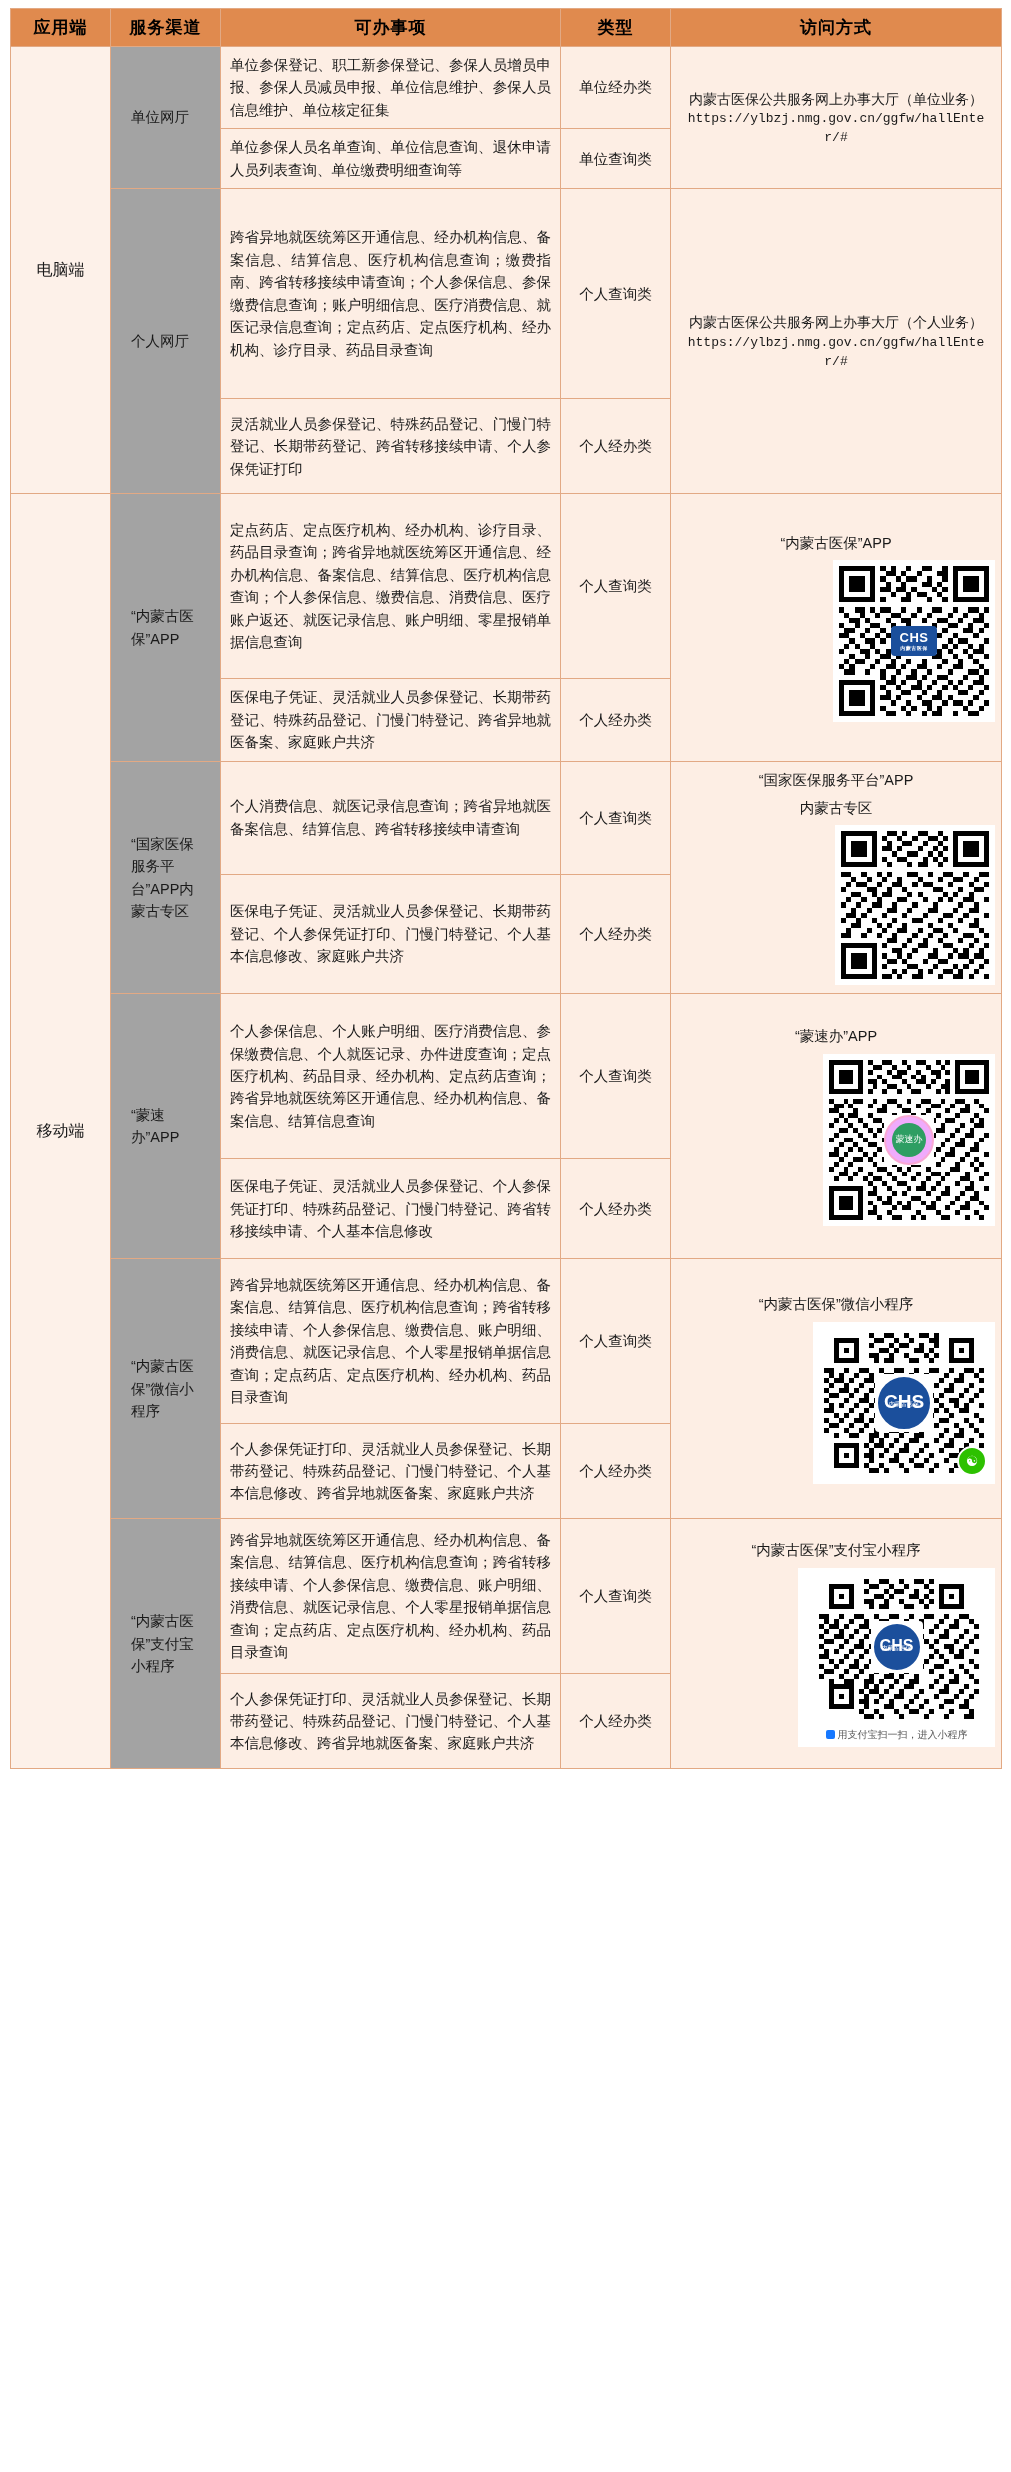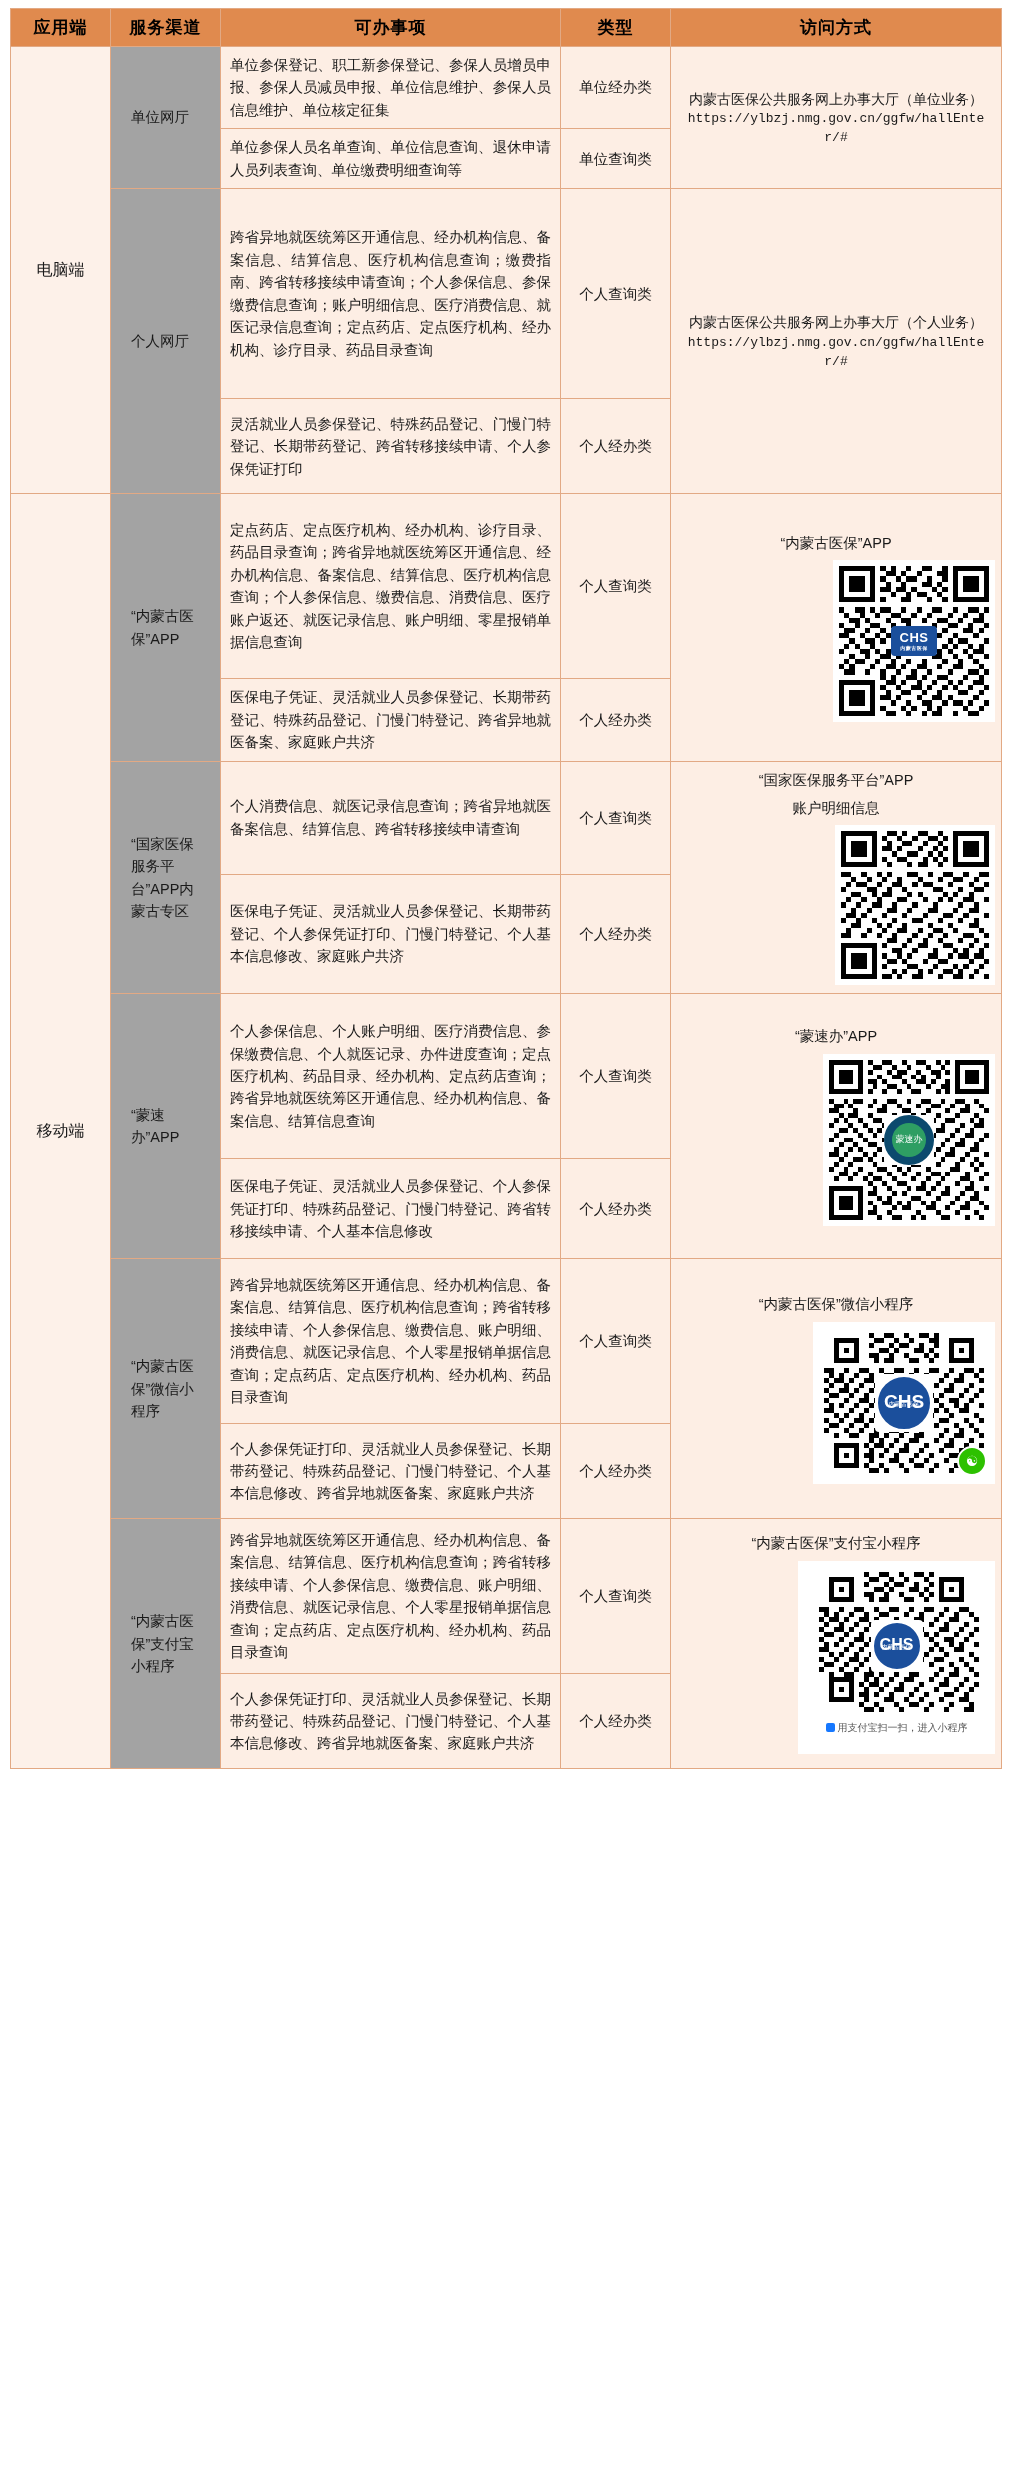--- a/index.html
+++ b/index.html
@@ -108,21 +108,21 @@
     justify-content: flex-end;
     align-items: center;
   }
   .qr-box {
     background: #ffffff;
     padding: 6px;
     display: inline-block;
     line-height: 0;
   }
   .qr-box.with-footer {
-    padding-bottom: 16px;
+    padding-bottom: 2px;
   }
   .qr-footer {
     font-size: 10px;
     color: #555;
     line-height: 1.6;
     padding: 3px 0 2px 0;
     text-align: center;
   }
   .qr-footer .alipay-dot {
     display: inline-block;
@@ -165,21 +165,21 @@
   .chs-circle {
     width: 52px; height: 52px; border-radius: 50%;
     background: #1b4f9c; color: #fff;
     font-size: 19px; font-weight: bold;
     flex-direction: column;
     border: 3px solid #fff;
   }
   .chs-circle .chs-sub { font-size: 6px; font-weight: normal; margin-top: 2px; }
   .msb-circle {
     width: 46px; height: 46px; border-radius: 50%;
-    background: #0c4a6e; border: 2px solid #0c4a6e;
+    background: #f0abfc; border: 2px solid #f9a8d4;
     display: flex; align-items: center; justify-content: center;
   }
   .msb-inner {
     width: 34px; height: 34px; border-radius: 50%;
     background: #2e9e63;
     display: flex; align-items: center; justify-content: center;
     color: #fff; font-size: 9px; line-height: 1.05; text-align: center;
   }
   .wechat-badge {
     position: absolute;
@@ -485,21 +485,21 @@
         <td class="matters" style="height:82px">医保电子凭证、灵活就业人员参保登记、长期带药登记、特殊药品登记、门慢门特登记、跨省异地就医备案、家庭账户共济</td>
         <td class="type">个人经办类</td>
       </tr>
 
       <tr>
         <td class="channel" rowspan="2">“国家医保服务平台”APP内蒙古专区</td>
         <td class="matters" style="height:95px">个人消费信息、就医记录信息查询；跨省异地就医备案信息、结算信息、跨省转移接续申请查询</td>
         <td class="type">个人查询类</td>
         <td class="access" rowspan="2">
           <span class="qr-caption">“国家医保服务平台”APP</span>
-          <span class="qr-caption">账户明细信息</span>
+          <span class="qr-caption">内蒙古专区</span>
           <div class="qr-wrap">
             <div class="qr-holder">
               <div class="qr-box">
                 <svg class="qr" width="148" height="148" viewBox="0 0 29 29" shape-rendering="crispEdges">
                   <rect width="29" height="29" fill="#fff"></rect>
                   <g fill="#000">
                     <rect x="0" y="0" width="7" height="1"></rect>
                       <rect x="0" y="6" width="7" height="1"></rect>
                     <rect x="0" y="0" width="1" height="7"></rect>
                       <rect x="6" y="0" width="1" height="7"></rect>

